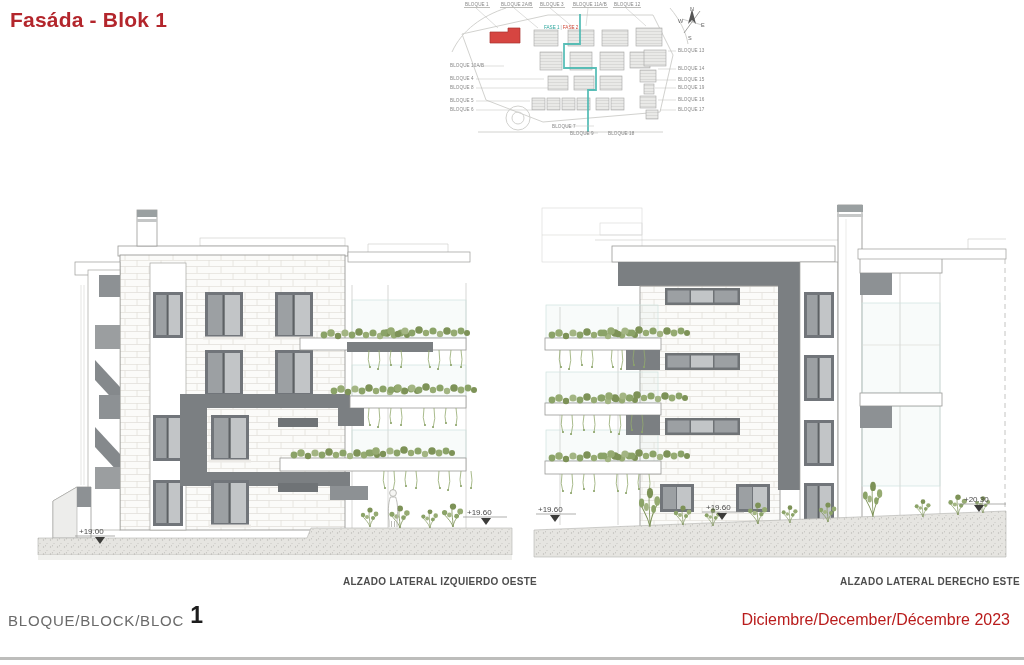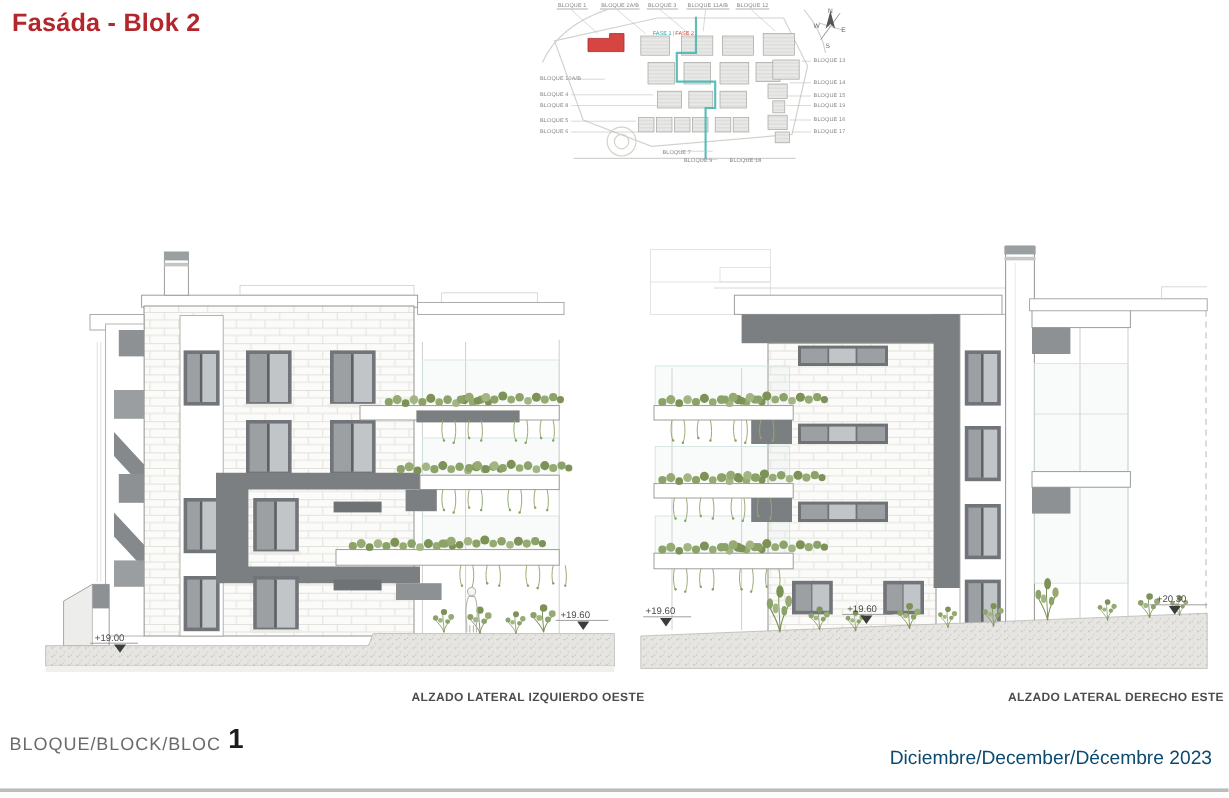--- a/index.html
+++ b/index.html
@@ -35,21 +35,21 @@
   }
   .caption-left  { left:300px; top:576px; width:280px; }
   .caption-right { left:820px; top:576px; width:220px; }
   svg text { font-family:"Liberation Sans", sans-serif; }
   .lvl { font-size:8px; fill:#4c4c4c; }
   
   .footer-rule { position:absolute; left:0; top:657px; width:1024px; height:3px; background:#bdbdbb; }
   .footer-block { position:absolute; left:8px; top:602px; display:flex; align-items:flex-end; }
   .footer-block .lbl { font-size:15px; color:#6a6a6a; letter-spacing:.8px; }
   .footer-block .num { font-size:23px; font-weight:bold; color:#1d1d1d; margin-left:6px; }
-  .footer-date { position:absolute; right:14px; top:624px; font-size:16px; color:#0c4a6e;text-align:right; }
+  .footer-date { position:absolute; right:14px; top:611px; font-size:16px; color:#b91c1c;text-align:right; }
   .hidden-defs { position:absolute; width:0; height:0; }
 </style>
 </head>
 <body>
 
 <svg class="hidden-defs" aria-hidden="true">
   <defs>
     <pattern id="brick" width="24" height="13" patternUnits="userSpaceOnUse">
       <rect width="24" height="13" fill="#fbfbf9"></rect>
       <path d="M0,0.4 H24 M0,6.5 H24 M6,0 V6.5 M18,6.5 V13" stroke="#e2e0db" stroke-width="0.8" fill="none"></path>
@@ -120,21 +120,21 @@
     </g>
     <g id="person" stroke="#b4b4b0" fill="#f6f6f4" stroke-width="0.9">
       <circle cx="0" cy="-34" r="3.4"></circle>
       <path d="M-2.6,-30 C-5,-24 -5,-14 -4,-6 L-4,0 M2.6,-30 C5,-24 5,-14 4,-6 L4,0 M-2.6,-30 L2.6,-30 M-1.5,-6 L-1.5,0 M1.5,-6 L1.5,0" fill="none"></path>
     </g>
   </defs>
 </svg>
 
 <div id="page">
 
-  <div class="title">Fasáda - Blok 2</div>
+  <div class="title">Fasáda - Blok 1</div>
 
   <div class="siteplan">
     <svg width="264" height="148" viewBox="0 0 264 148">
 
       <g stroke="#d2d2cf" fill="none" stroke-width="1">
         <path d="M14,34 L100,15 L205,15 L225,55 L212,112 L95,122 L38,100 Z"></path>
         <path d="M4,52 C14,30 34,16 58,8"></path>
         <path d="M222,8 C232,20 238,32 240,44"></path>
         <path d="M30,132 H215"></path>
         <circle cx="70" cy="118" r="12"></circle>

